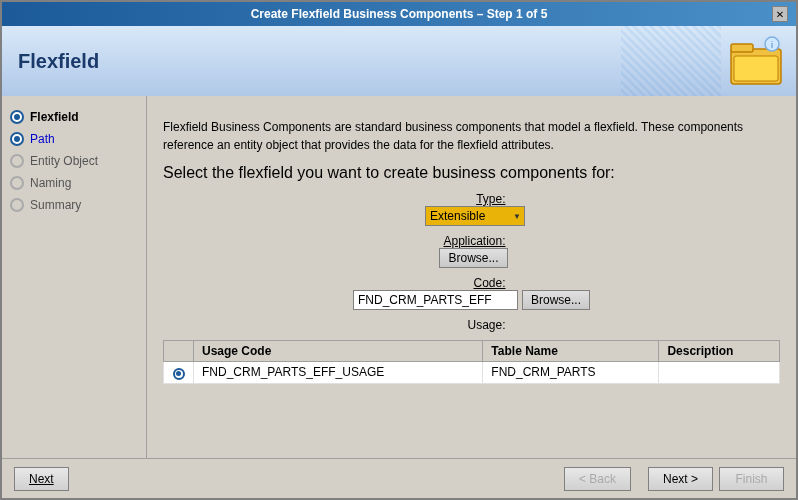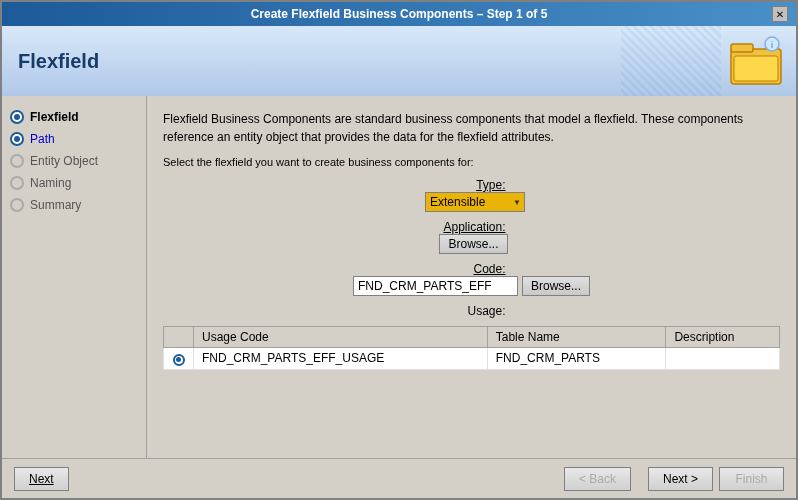--- a/index.html
+++ b/index.html
@@ -83,27 +83,27 @@
     .sidebar-circle.active-dot::after {
       content: '';
       width: 6px; height: 6px;
       border-radius: 50%;
       background: #1c5a9a;
     }
     .sidebar-circle.radio-empty { border-color: #aaa; background: #d4d0c8; }
 
     .content-area {
       flex: 1;
-      padding: 14px 16px;
+      padding: 22px 16px;
       overflow-y: auto;
       background: #d4d0c8;
     }
 
     .description-text { font-size: 12px; color: #000; margin-bottom: 10px; line-height: 1.5; }
-    .select-text { font-size: 11px; color: #000; margin-bottom: 10px; }
+    .select-text { font-size: 16px; color: #000; margin-bottom: 10px; }
 
     .form-row { display: flex; align-items: center; margin-bottom: 8px; flex-direction: column; }
     .form-label { width: 80px; text-align: right; padding-right: 6px; color: #000; flex-shrink: 0; }
     .form-label.underline { text-decoration: underline; }
     .form-control-group { display: flex; align-items: center; flex: 1; }
 
     .text-input {
       border: 1px solid #808080;
       background: white;
       padding: 2px 4px;
@@ -126,21 +126,21 @@
       background: white;
       width: 100%;
       border-collapse: collapse;
       margin-top: 4px;
     }
     .usage-table th {
       background: #d4d0c8;
       border: 1px solid #a0a0a0;
       padding: 3px 8px;
       text-align: left;
-      font-weight: normal;
+      font-weight: bold;
       font-size: 12px;
       color: #000;
     }
     .usage-table td {
       border: 1px solid #e0e0e0;
       padding: 3px 8px;
       font-size: 12px;
       color: #000;
     }
     .radio-cell { width: 30px; text-align: center; }

